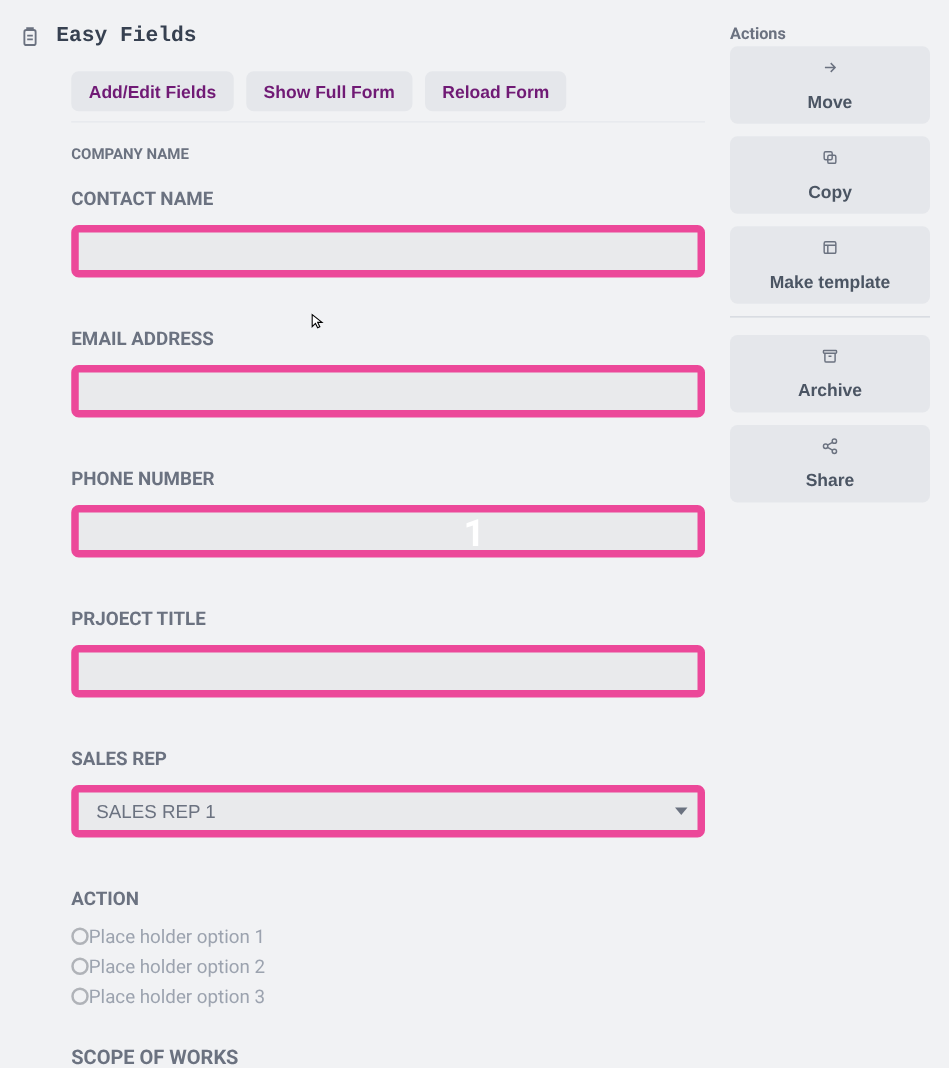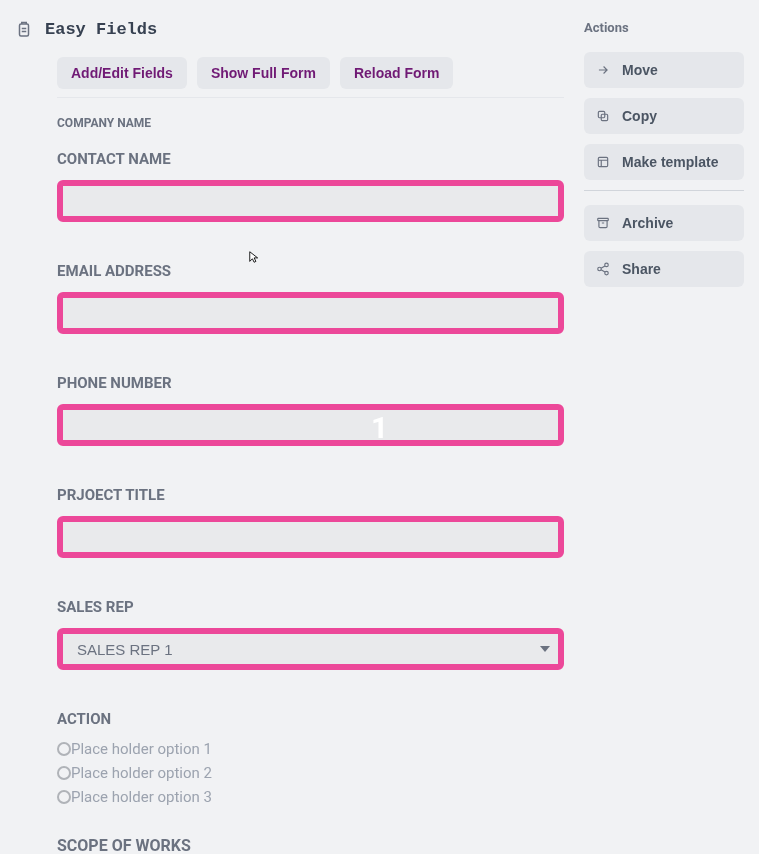--- a/index.html
+++ b/index.html
@@ -68,27 +68,27 @@
       width:14px; height:14px; border:2px solid #b0b3b8;
       border-radius:50%; background:transparent;
     }
     .radio-label { font-size:15px; color:#9ca3af; }
     .section-scope {
       font-size:16px; font-weight:700; color:#6b7280;
       padding-left:42px; margin-top:20px;
     }
     
     .actions { width:180px; padding-left:20px; }
-    .actions-title { font-size:13px; font-weight:700; color:#6b7280; margin-bottom:17px; }
+    .actions-title { font-size:13px; font-weight:700; color:#6b7280; margin-bottom:2px; }
     .action-btn {
       display:flex; align-items:center; gap:12px;
       width:100%; background:#e5e7eb; border:none;
       border-radius:6px; padding:10px 12px;
       font-size:14px; font-weight:600; color:#4b5563;
-      cursor:pointer; margin-bottom:10px;
+      cursor:pointer; margin-bottom:10px;flex-direction:column;
     }
     .action-btn svg { width:14px; height:14px; color:#6b7280; flex-shrink:0; }
     .actions-divider { height:1px; background:#d1d5db; margin:4px 0 14px; }
     
     .overlay-num {
       position:absolute; left:50%; top:50%;
       transform:translate(-50%,-50%);
       font-size:30px; font-weight:700; color:#fff;
       pointer-events:none;
     }

